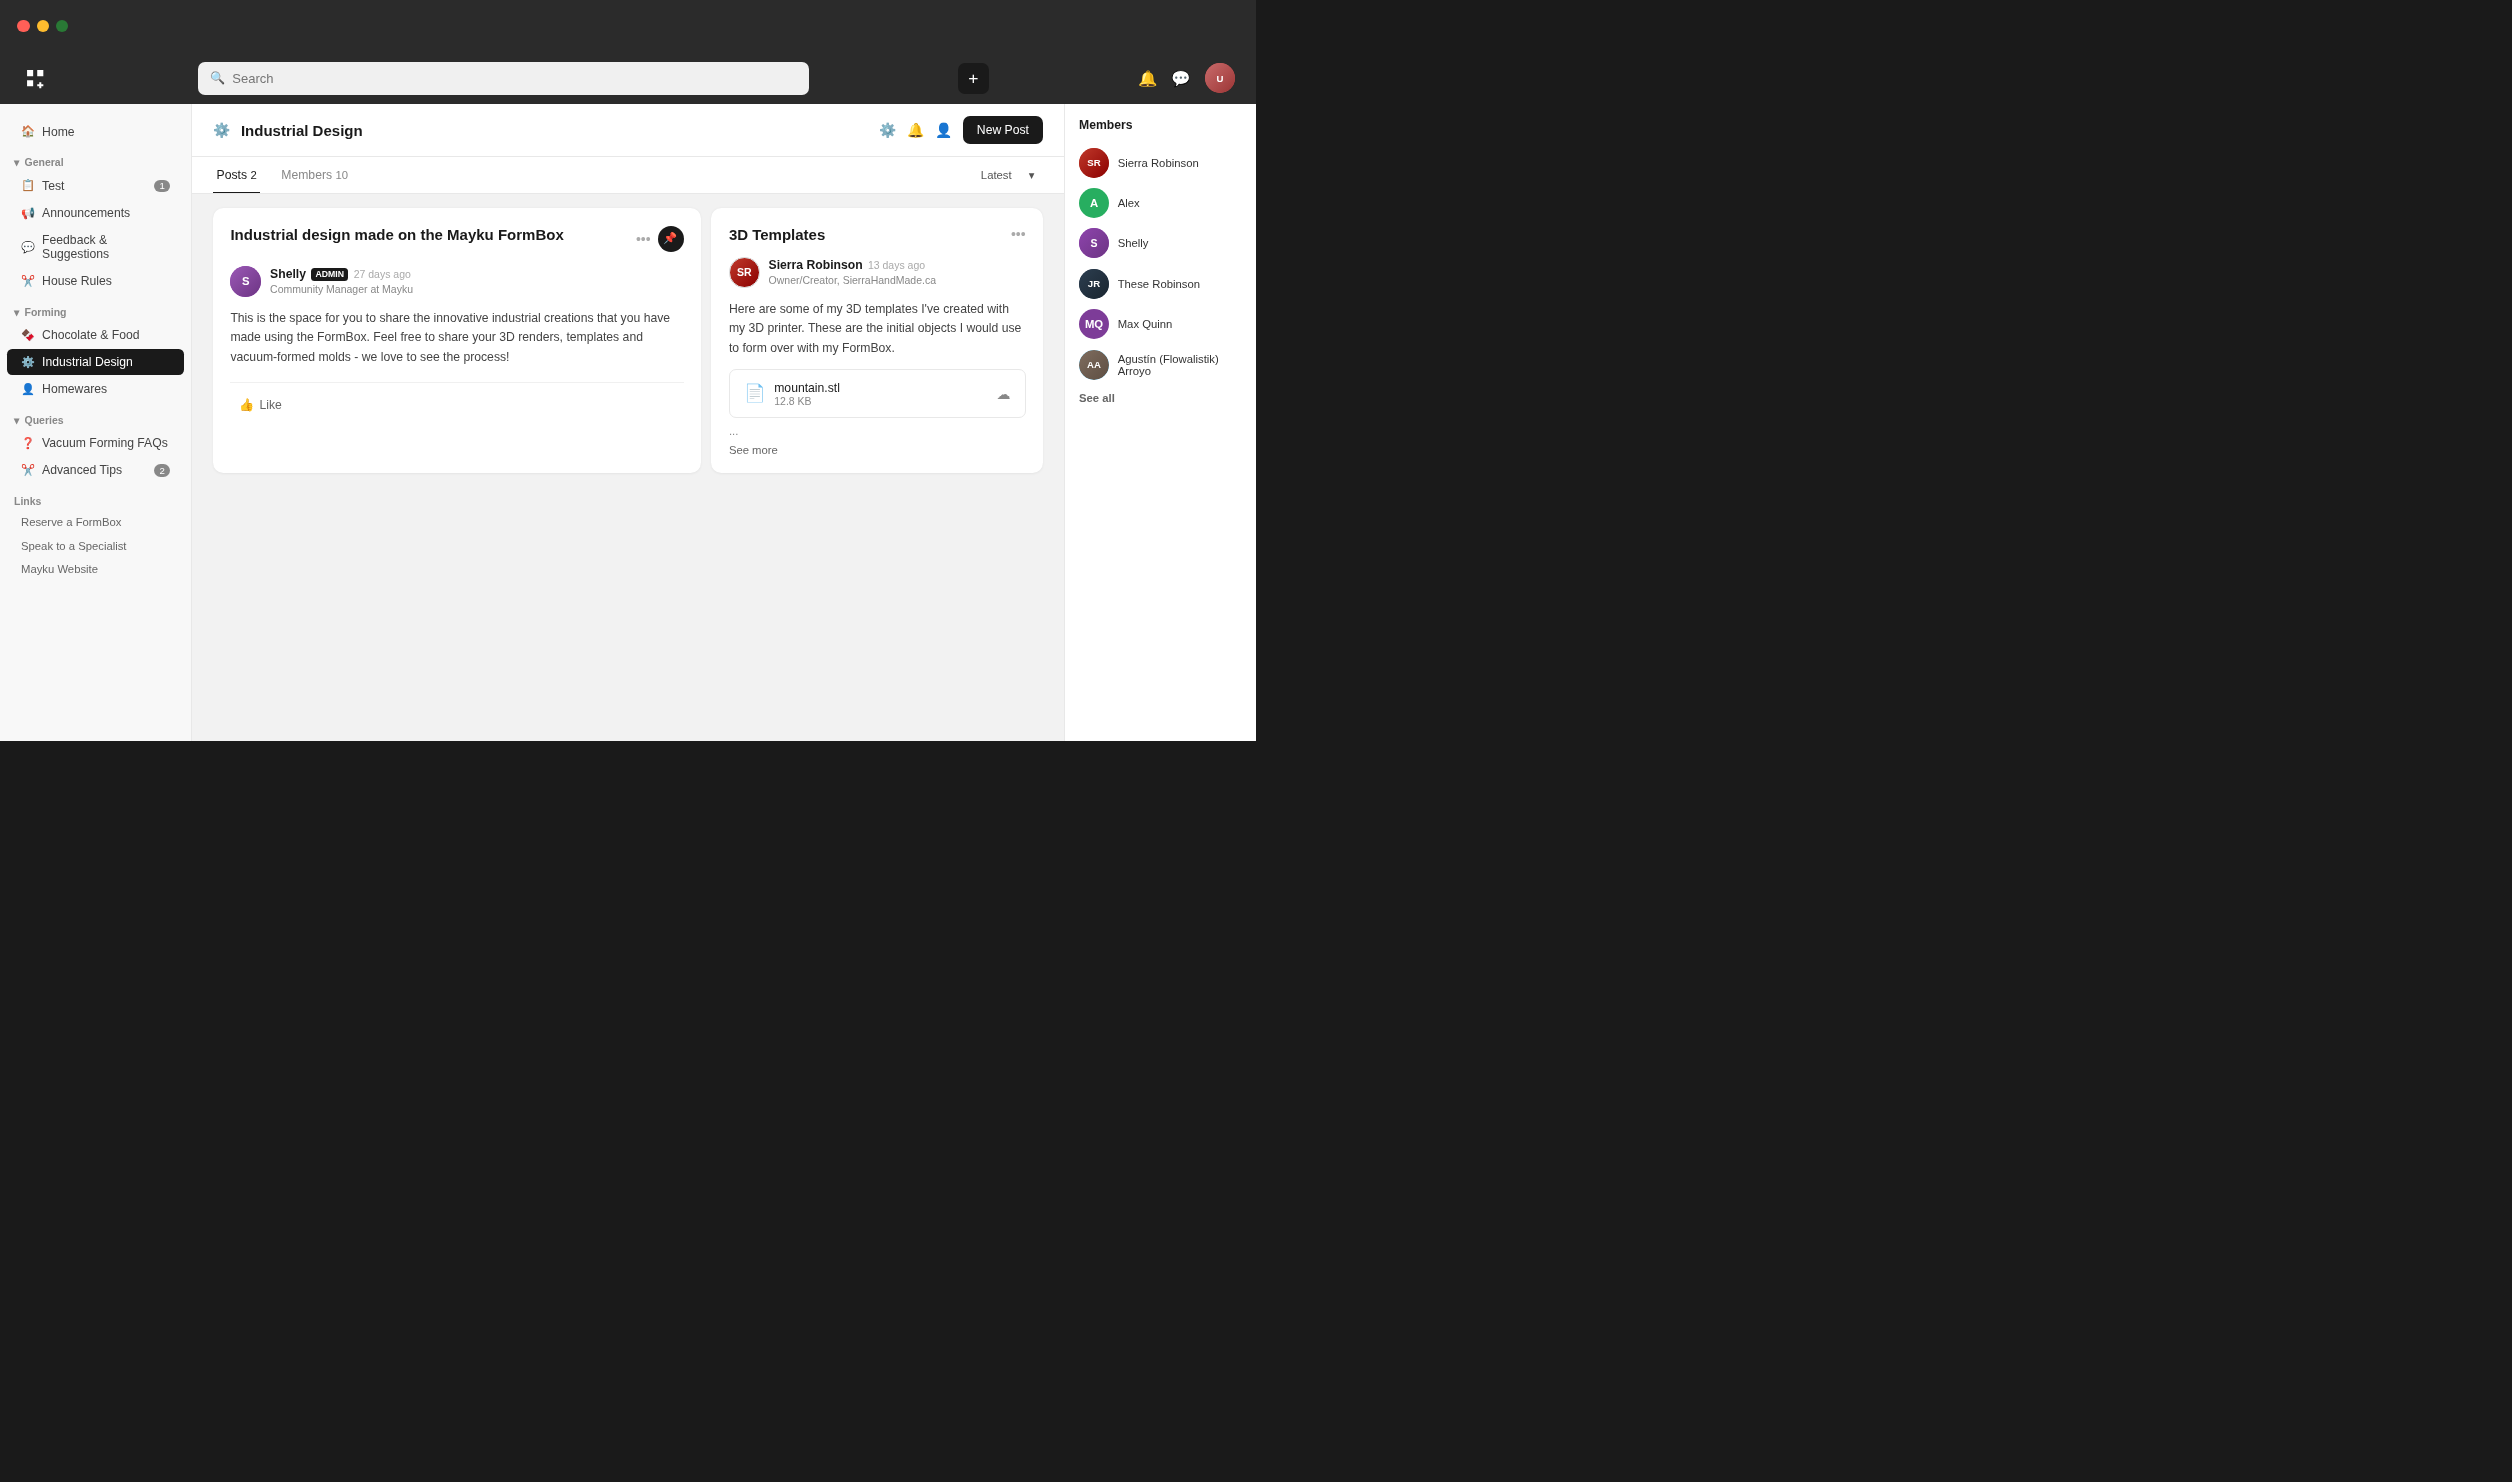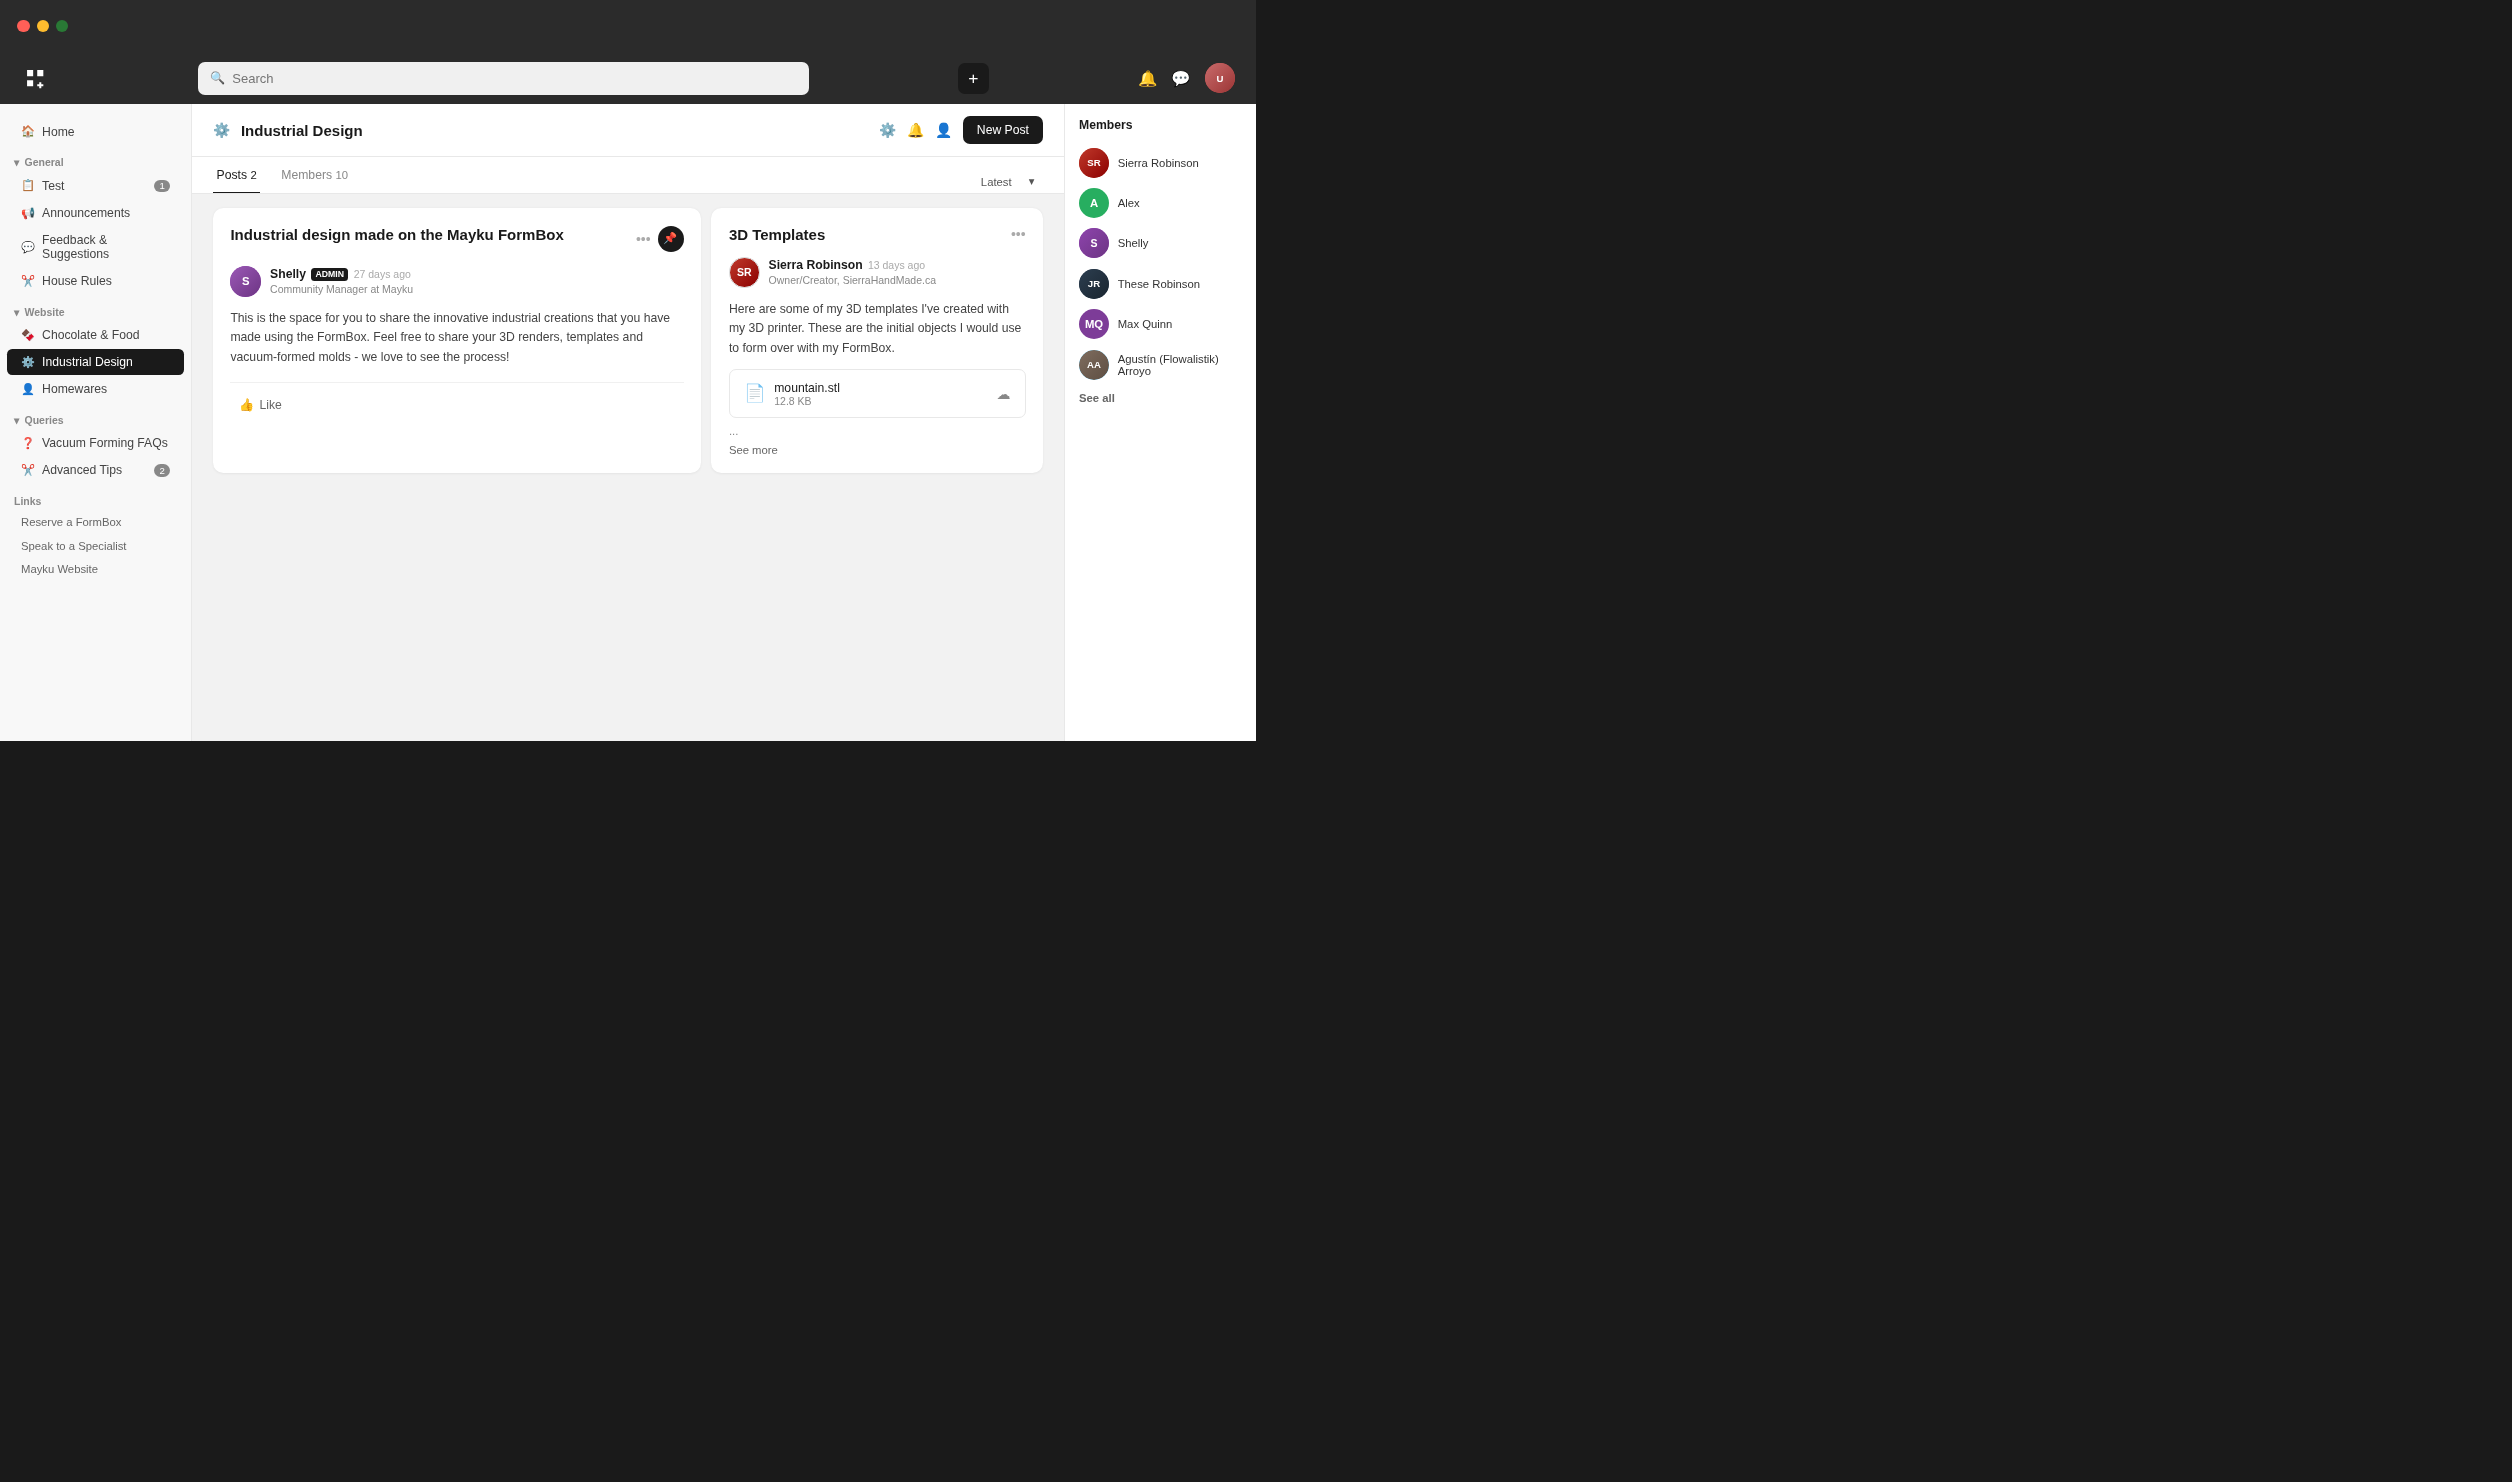--- a/index.html
+++ b/index.html
@@ -202,21 +202,21 @@
       font-size: 12.2px;
       font-weight: 500;
       cursor: pointer;
     }
 
     
     .tabs-bar {
       background: white;
       padding: 0 21px;
       display: flex;
-      align-items: flex-end;
+      align-items: center;
       border-bottom: 0.9px solid #e8e8e8;
       gap: 3.5px;
     }
     .tab {
       padding: 10.5px 3.5px;
       font-size: 12.2px;
       color: #888;
       cursor: pointer;
       border-bottom: 1.7px solid transparent;
       margin-right: 14px;
@@ -409,21 +409,21 @@
         <span class="icon">💬</span>
         <span>Feedback &amp; Suggestions</span>
       </div>
       <div class="sidebar-item">
         <span class="icon">✂️</span>
         <span>House Rules</span>
       </div>
 
       <div class="sidebar-section-title">
         <span>▾</span>
-        <span>Website</span>
+        <span>Forming</span>
       </div>
       <div class="sidebar-item">
         <span class="icon">🍫</span>
         <span>Chocolate &amp; Food</span>
       </div>
       <div class="sidebar-item active">
         <span class="icon">⚙️</span>
         <span>Industrial Design</span>
       </div>
       <div class="sidebar-item">

